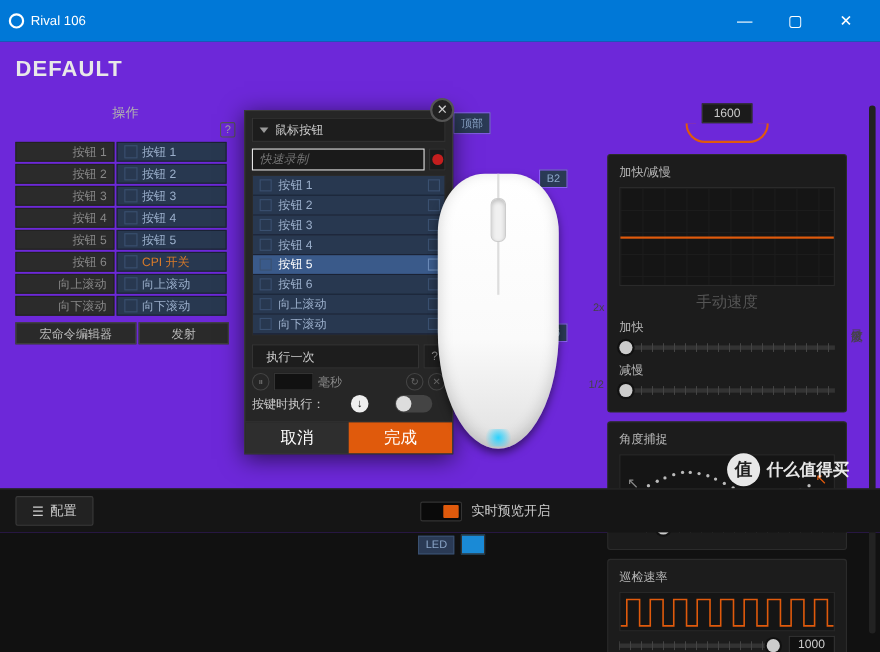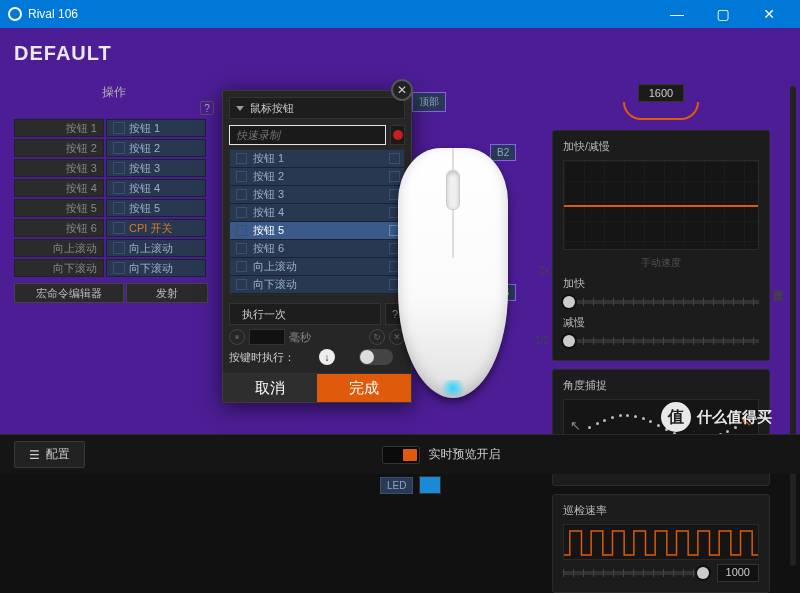--- a/index.html
+++ b/index.html
@@ -1,22 +1,22 @@
 <!DOCTYPE html>
 <html><head>
 <meta charset="utf-8">
 <style>
 * { margin:0; padding:0; box-sizing:border-box; font-family:"Microsoft YaHei",Arial,sans-serif; user-select:none; }
 body { width:800px; height:593px; background:#111; overflow:hidden; position:relative; }
-.titlebar { height:28px; background:#0078d7; color:#fff; display:flex; align-items:center; padding:0 8px; font-size:12px; }
+.titlebar { height:38px; background:#0078d7; color:#fff; display:flex; align-items:center; padding:0 8px; font-size:12px; }
 .titlebar .tlabel { flex:0 0 auto; display:flex; align-items:center; gap:6px; }
 .titlebar .spacer { flex:1; }
 .titlebar .wbtn { width:46px; height:30px; display:flex; align-items:center; justify-content:center; cursor:pointer; font-size:14px; }
 .logo { width:14px; height:14px; border:2px solid #fff; border-radius:50%; display:inline-block; position:relative; }
-.app { position:relative; width:800px; height:446px; background:#4c1d95; }
+.app { position:relative; width:800px; height:446px; background:#6d28d9; }
 .heading { position:absolute; left:14px; top:14px; color:#e8e8e8; font-size:20px; font-weight:700; letter-spacing:1px; }
 
 
 .ops { position:absolute; left:14px; top:56px; width:200px; }
 .ops .title { color:#b0b0b0; font-size:12px; margin-bottom:4px; display:flex; align-items:center;flex-direction:column; }
 .ops .help { margin-left:auto; width:14px;height:14px;border:1px solid #555;border-radius:2px;color:#aaa;font-size:10px;display:flex;align-items:center;justify-content:center; }
 .ops-grid { display:grid; grid-template-columns:90px 100px; gap:2px; }
 .ops-grid .cell { height:18px; background:#283850; border:1px solid #1a2234; color:#9cb0cc; font-size:11px; display:flex; align-items:center; padding:0 6px; }
 .ops-grid .lbl { justify-content:flex-end; background:#2b2b2b; border:1px solid #222; color:#888; }
 .ops-grid .cell.orange { color:#d67a2a; }
@@ -70,21 +70,21 @@
 
 .rcol { position:absolute; left:552px; top:56px; width:218px; }
 .cpi { height:46px; display:flex; align-items:flex-start; justify-content:center; gap:6px; }
 .cpi .val { background:#1b1b1b; border:1px solid #333; color:#ccc; font-size:11px; padding:2px 10px; }
 .arc { width:76px;height:18px;border:2px solid #e05a0c;border-top:none;border-radius:0 0 40px 40px; }
 .panel { background:#1c1c1c; border:1px solid #2b2b2b; border-radius:3px; padding:8px 10px 10px 10px; margin-bottom:8px; }
 .panel .pt { color:#b8b8b8; font-size:11px; margin-bottom:6px; }
 .accel .graph { height:90px; background:#151515; border:1px solid #2a2a2a; position:relative; margin-bottom:6px; }
 .accel .graph .mid { position:absolute; left:0; right:0; top:50%; height:2px; background:#e05a0c; }
 .accel .graph .grid { position:absolute; inset:0; background-image:linear-gradient(#222 1px,transparent 1px),linear-gradient(90deg,#222 1px,transparent 1px); background-size:20px 20px; opacity:.6; }
-.accel .caption { color:#555; font-size:10px; text-align:center; margin-bottom:6px; }
+.accel .caption { color:#555; font-size:14px; text-align:center; margin-bottom:6px; }
 .slider { height:18px; display:flex; align-items:center; position:relative; }
 .slider .track { flex:1; height:4px; background:#333; position:relative; }
 .slider .ticks { position:absolute; inset:0; background-image:repeating-linear-gradient(90deg,#444 0 1px, transparent 1px 10px); height:8px; top:-2px; }
 .slider .knob { position:absolute; width:12px;height:12px;border-radius:50%;background:#ccc;top:50%;transform:translateY(-50%); box-shadow:0 0 0 2px #111; }
 .slabel { color:#b8b8b8; font-size:11px; margin:4px 0 2px 0; }
 .angle .wave { height:52px; background:#151515; border:1px solid #2a2a2a; position:relative; margin-bottom:6px; }
 .angle .curlabel { position:absolute; left:6px; top:18px; color:#888; font-size:13px; }
 .angle .cur2 { position:absolute; right:6px; top:14px; color:#e05a0c; font-size:13px; }
 .angle .dots { position:absolute; left:24px; right:24px; top:12px; height:28px; }
 .angle .dots span { position:absolute; width:3px;height:3px;border-radius:50%;background:#bbb; }

